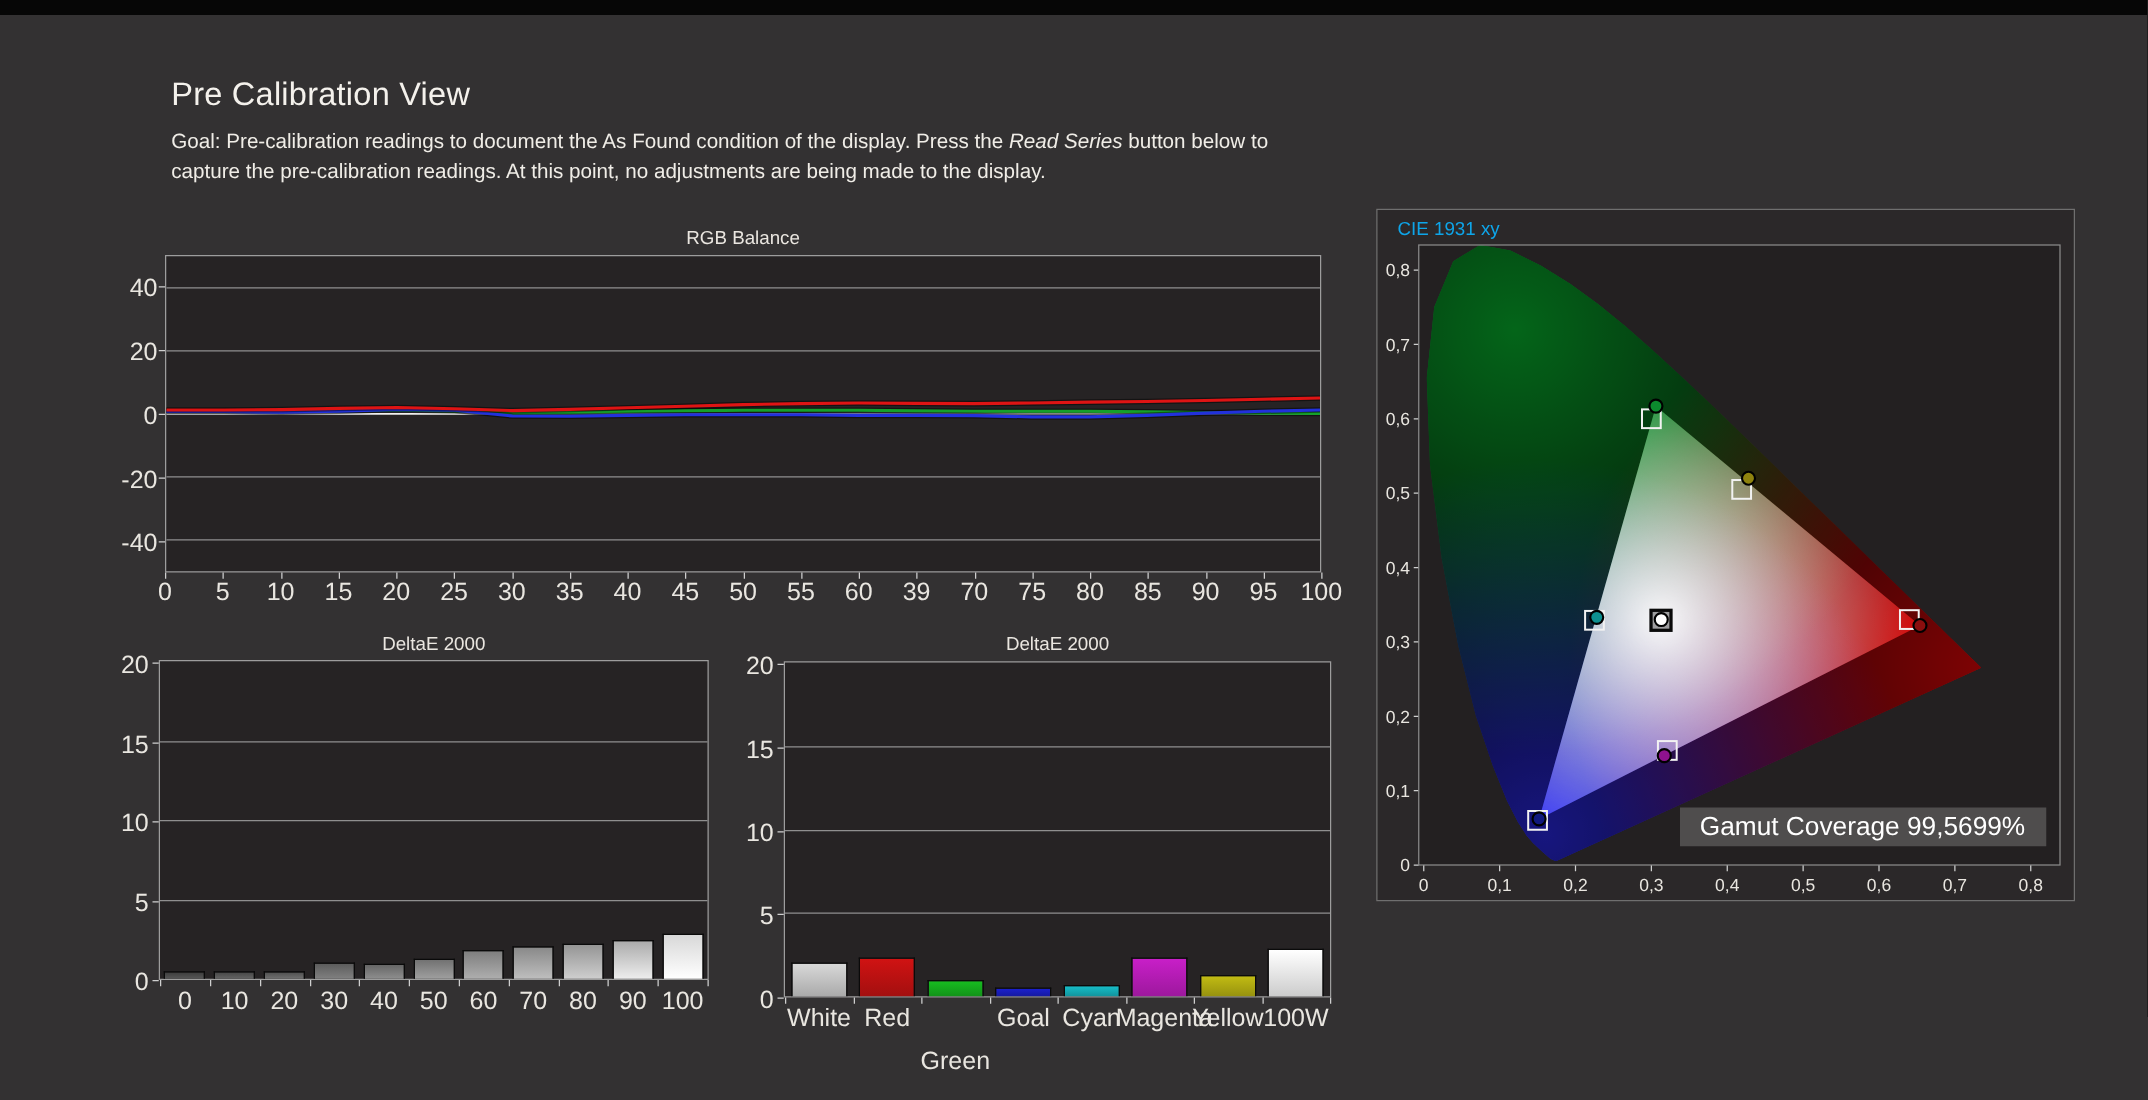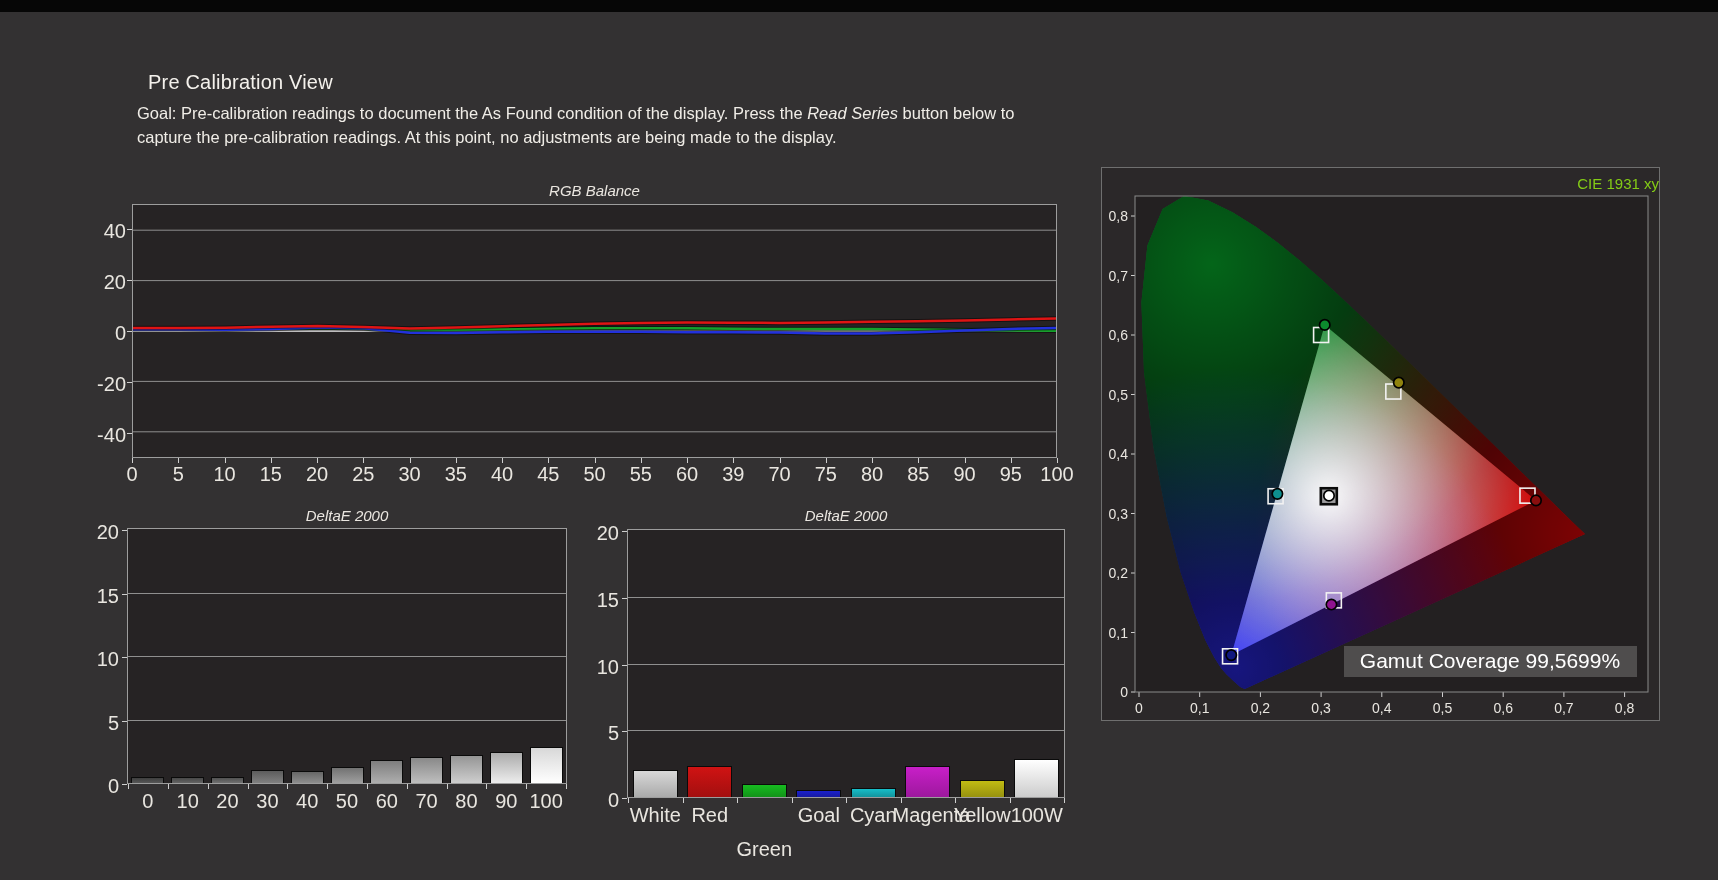--- a/index.html
+++ b/index.html
@@ -1,32 +1,32 @@
 <!DOCTYPE html>
 <html><head>
 <meta charset="utf-8">
 <style>
   html,body{margin:0;padding:0;background:#1b1a1a;}
   #page{position:relative;width:1718px;height:880px;background:#333132;overflow:hidden;
         font-family:"Liberation Sans",sans-serif;color:#eae6e0;}
   #top-strip{position:absolute;left:0;top:0;width:1718px;height:12px;background:#060606;}
-  #page-title{position:absolute;left:137px;top:60px;margin:11px;font-size:20px;font-weight:400;
+  #page-title{position:absolute;left:137px;top:60px;margin:0;font-size:26px;font-weight:400;
               color:#f4f1ec;letter-spacing:.2px;}
   #goal-text{position:absolute;left:137px;top:101px;margin:0;width:1010px;font-size:16.5px;
              line-height:24px;color:#f0ede7;}
-  .chart-title{position:absolute;text-align:center;font-size:15px;color:#eae6e0;font-style:italic;}
+  .chart-title{position:absolute;text-align:center;font-size:15px;color:#eae6e0;}
   .plot{position:absolute;background:#262324;border:1px solid #9d9d9d;box-sizing:border-box;}
   .axis-label{position:absolute;font-size:20px;color:#e9e6e0;white-space:nowrap;}
   .ylab{text-align:right;}
   .xlab{text-align:center;}
   .bar{position:absolute;bottom:0;border:1.5px solid #0a0a0a;border-bottom:none;box-sizing:border-box;}
   #rgb-svg{position:absolute;left:0;top:0;}
   #cie-panel{position:absolute;left:1101px;top:167px;width:559px;height:554px;background:#2b2829;
              border:1px solid #6f6f6f;box-sizing:border-box;}
-  #cie-title{position:absolute;left:0;top:7px;width:557px;text-align:right;font-size:15px;color:#84cc16;}
+  #cie-title{position:absolute;left:16px;top:7px;width:557px;text-align:left;font-size:15px;color:#0ea5e9;}
   #cie-svg{position:absolute;left:0;top:0;}
   #cie-svg text{font-family:"Liberation Sans",sans-serif;fill:#e9e6e0;font-size:14px;}
   #peak-luminance{position:absolute;left:1130px;top:784px;width:560px;text-align:center;
                   font-size:27px;color:#f4f1ec;}
 </style>
 </head>
 <body>
 
 <div id="page">
   <div id="top-strip"></div>

